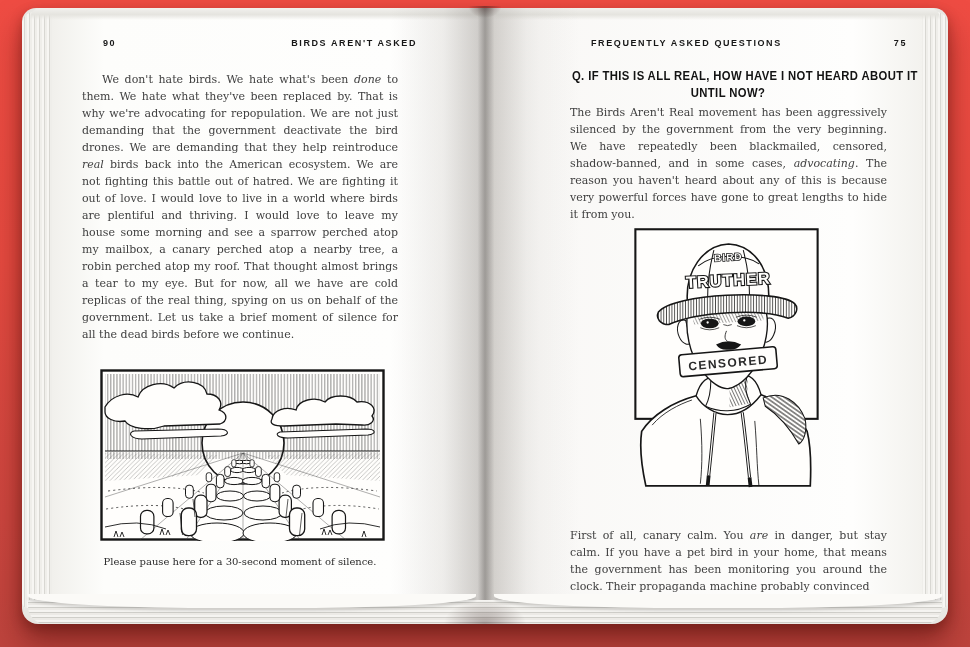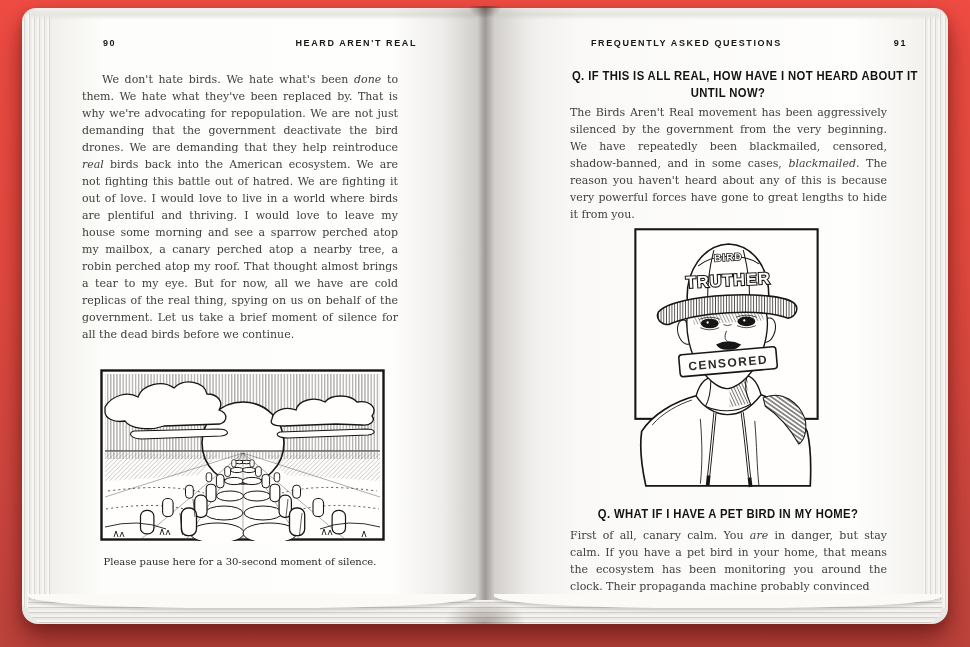--- a/index.html
+++ b/index.html
@@ -103,21 +103,21 @@
     <div class="spine-notch"></div>
     <div class="edge-bottom">
       <div class="bulge-l"></div>
       <div class="bulge-r"></div>
     </div>
     <div class="bottom-dip"></div>
   </div>
 
   <div class="run-head" style="left:82px;top:38px;width:314px;">
     <span>90</span>
-    <span>HEARD AREN'T REAL</span>
+    <span>BIRDS AREN'T ASKED</span>
   </div>
 
   <div class="body-text indent" style="left:82px;top:71px;width:316px;">
     <span>We don't hate birds. We hate what's been </span><i>done</i><span> to them. We hate what they've been replaced by. That is why we're advocating for repopulation. We are not just demanding that the government deactivate the bird drones. We are demanding that they help reintroduce </span><i>real</i><span> birds back into the American ecosystem. We are not fighting this battle out of hatred. We are fighting it out of love. I would love to live in a world where birds are plentiful and thriving. I would love to leave my house some morning and see a sparrow perched atop my mailbox, a canary perched atop a nearby tree, a robin perched atop my roof. That thought almost brings a tear to my eye. But for now, all we have are cold replicas of the real thing, spying on us on behalf of the government. Let us take a brief moment of silence for all the dead birds before we continue.</span>
   </div>
 
   <svg class="illus" style="left:98px;top:369px;" width="289" height="172" viewBox="0 0 285 172">
     <defs>
       <pattern id="skyh" width="3.1" height="9" patternUnits="userSpaceOnUse">
         <path d="M1.5 0 V9" stroke="#222" stroke-width="0.55"></path>
@@ -186,30 +186,30 @@
       <path d="M222 166 l2 -6 l2 6 m2 0 l2 -5 l2 5"></path>
       <path d="M262 168 l2 -6 l2 6"></path>
       <path d="M5 158 Q38 149 66 160 M220 160 Q248 149 280 158"></path>
     </g>
   </svg>
 
   <div class="caption" style="left:82px;top:556px;width:316px;">Please pause here for a 30-second moment of silence.</div>
 
   <div class="run-head" style="left:570px;top:38px;width:316px;align-items:flex-end;">
     <span>FREQUENTLY ASKED QUESTIONS</span>
-    <span>91</span>
+    <span>75</span>
   </div>
 
   <div class="q-head" style="left:562px;top:68px;width:332px;">
     <span class="line">Q. IF THIS IS ALL REAL, HOW HAVE I NOT HEARD ABOUT IT</span>
     <span class="line">UNTIL NOW?</span>
   </div>
 
   <div class="body-text" style="left:570px;top:104px;width:317px;">
-    <span>The Birds Aren't Real movement has been aggressively silenced by the government from the very beginning. We have repeatedly been blackmailed, censored, shadow-banned, and in some cases, </span><i>blackmailed</i><span>. The reason you haven't heard about any of this is because very powerful forces have gone to great lengths to hide it from you.</span>
+    <span>The Birds Aren't Real movement has been aggressively silenced by the government from the very beginning. We have repeatedly been blackmailed, censored, shadow-banned, and in some cases, </span><i>advocating</i><span>. The reason you haven't heard about any of this is because very powerful forces have gone to great lengths to hide it from you.</span>
   </div>
 
   <svg class="illus" style="left:627px;top:224px;" width="199" height="264" viewBox="0 0 190 252">
     <defs>
       <pattern id="brimh" width="2.6" height="8" patternUnits="userSpaceOnUse">
         <rect width="2.6" height="8" fill="#fffefc"></rect>
         <path d="M1.3 0 V8" stroke="#161616" stroke-width="0.7"></path>
       </pattern>
       <pattern id="shh" width="3.4" height="3.4" patternUnits="userSpaceOnUse" patternTransform="rotate(35)">
         <rect width="3.4" height="3.4" fill="#fffefc"></rect>
@@ -251,21 +251,18 @@
     <g>
       <path d="M84 180 C82 200 80 222 78 240" fill="none" stroke="#161616" stroke-width="3"></path>
       <path d="M84 180 C82 200 80 222 78 240" fill="none" stroke="#fffefc" stroke-width="1.2"></path>
       <path d="M78 240 L77 250" stroke="#161616" stroke-width="3.6"></path>
       <path d="M110 180 C113 202 115 224 117 242" fill="none" stroke="#161616" stroke-width="3"></path>
       <path d="M110 180 C113 202 115 224 117 242" fill="none" stroke="#fffefc" stroke-width="1.2"></path>
       <path d="M117 242 L118 251" stroke="#161616" stroke-width="3.6"></path>
     </g>
   </svg>
 
-  <div class="q-head" style="left:570px;top:506px;width:316px;">
-    <span class="line">Q. WHAT IF I HAVE A PET BIRD IN MY HOME?</span>
-  </div>
 
   <div class="body-text" style="left:570px;top:527px;width:317px;">
-    <span>First of all, canary calm. You </span><i>are</i><span> in danger, but stay calm. If you have a pet bird in your home, that means the ecosystem has been monitoring you around the clock. Their propaganda machine probably convinced</span>
+    <span>First of all, canary calm. You </span><i>are</i><span> in danger, but stay calm. If you have a pet bird in your home, that means the government has been monitoring you around the clock. Their propaganda machine probably convinced</span>
   </div>
 
 </div>
 
 </body></html>

